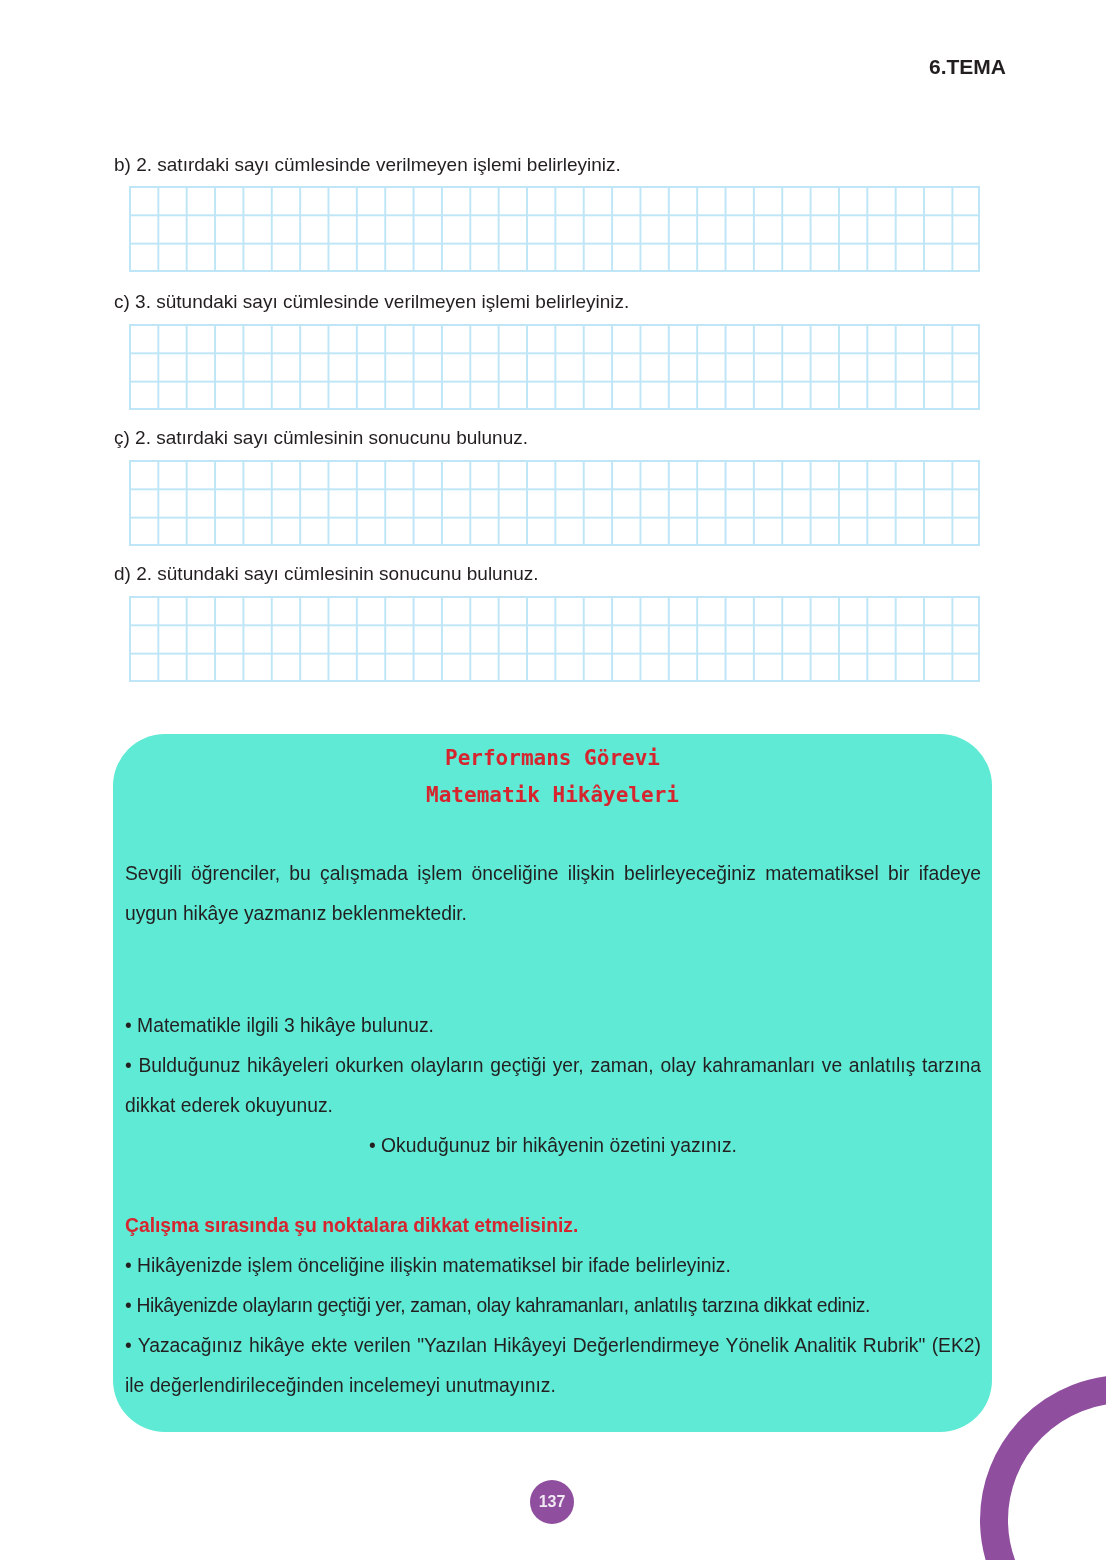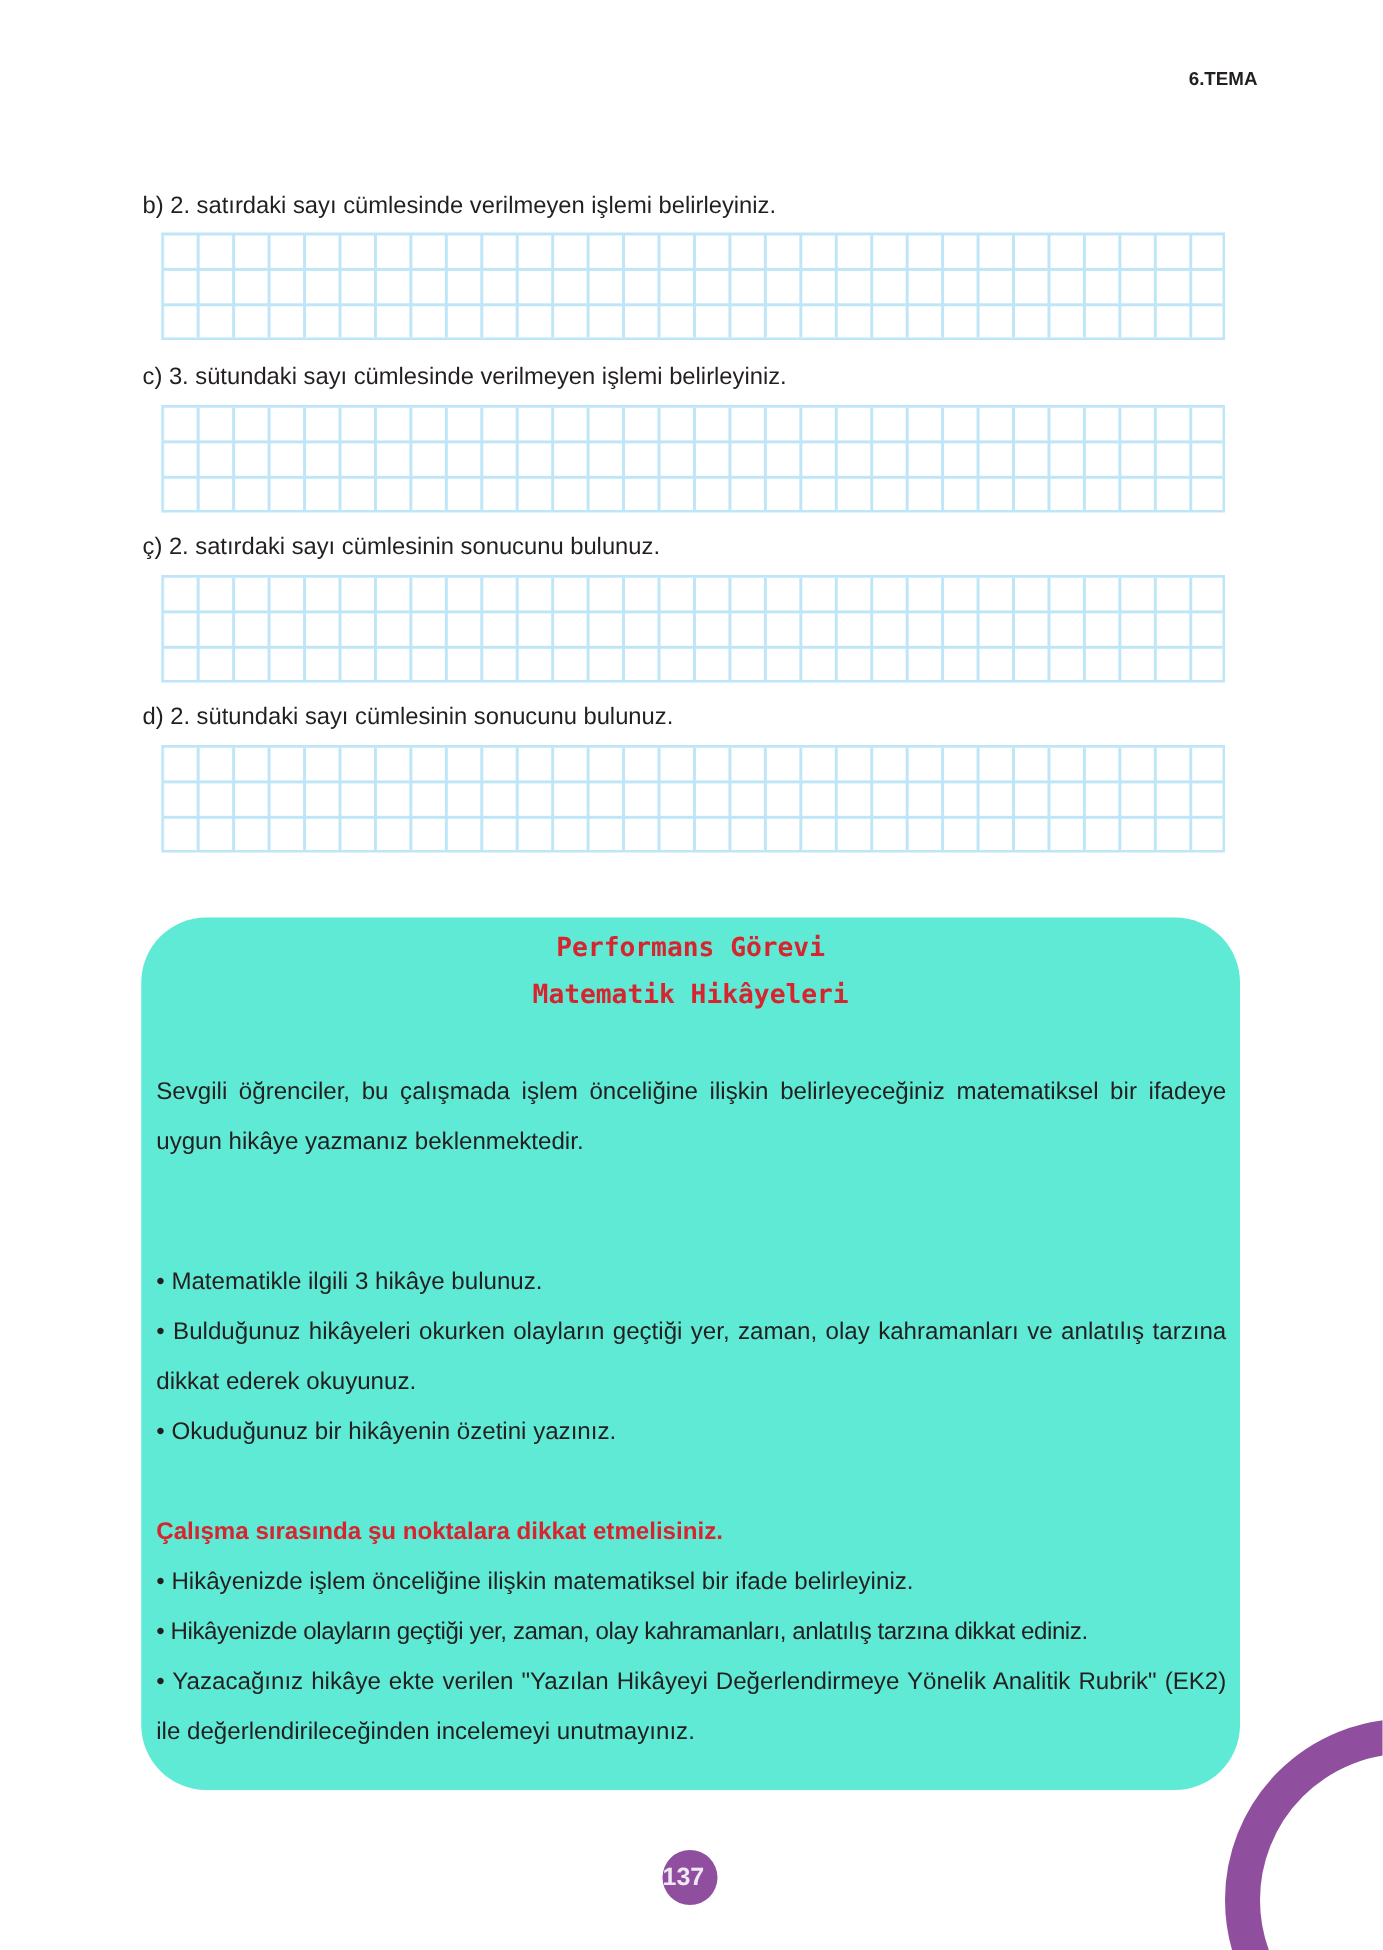--- a/index.html
+++ b/index.html
@@ -4,21 +4,21 @@
   <style>
     html, body { margin: 0; padding: 0; }
     body {
       width: 1106px; height: 1560px; position: relative; overflow: hidden;
       background: #ffffff;
       font-family: "Liberation Sans", sans-serif;
       color: #231f20;
     }
     .tema {
       position: absolute; top: 55px; right: 100px;
-      font-weight: bold; font-size: 15px; color: #231f20;
+      font-weight: bold; font-size: 21px; color: #231f20;
     }
     .question {
       position: absolute; left: 114px;
       font-size: 19px; color: #231f20;
     }
     .grid {
       position: absolute; left: 129px; width: 851px; height: 86px;
       box-sizing: border-box;
       border: 2px solid #bfe6f7;
       background-image:
@@ -39,21 +39,21 @@
     }
     .para {
       position: absolute; left: 12px; width: 856px;
       font-size: 19.3px; line-height: 40px; color: #231f20;
     }
     .justify { text-align: justify; text-align-last: left; }
     .section-heading { color: #d6252e; font-weight: bold; }
     .page-num {
       position: absolute; left: 530px; top: 1480px; width: 44px; height: 44px;
       border-radius: 50%; background: #8f4f9e; color: #f1e8f4;
-      font-weight: bold; font-size: 20px; line-height: 44px;
+      font-weight: bold; font-size: 16px; text-align: center; line-height: 44px;
     }
     .arc {
       position: absolute; left: 980px; top: 1375px;
       width: 290px; height: 290px; box-sizing: border-box;
       border: 28px solid #8f4f9e; border-radius: 50%;
     }
   </style>
 </head>
 <body>
 
@@ -74,21 +74,21 @@
 <div class="task-box">
   <div class="task-title">
     <div>Performans Görevi</div>
     <div>Matematik Hikâyeleri</div>
   </div>
 
   <div class="para justify" style="top:120px;">Sevgili öğrenciler, bu çalışmada işlem önceliğine ilişkin belirleyeceğiniz matematiksel bir ifadeye uygun hikâye yazmanız beklenmektedir.</div>
 
   <div class="para" style="top:272px;">• Matematikle ilgili 3 hikâye bulunuz.</div>
   <div class="para justify" style="top:312px;">• Bulduğunuz hikâyeleri okurken olayların geçtiği yer, zaman, olay kahramanları ve anlatılış tarzına dikkat ederek okuyunuz.</div>
-  <div class="para" style="top:392px;">• Okuduğunuz bir hikâyenin özetini yazınız.</div>
+  <div class="para" style="top:392px;text-align:center;">• Okuduğunuz bir hikâyenin özetini yazınız.</div>
 
   <div class="para section-heading" style="top:472px;">Çalışma sırasında şu noktalara dikkat etmelisiniz.</div>
   <div class="para" style="top:512px;">• Hikâyenizde işlem önceliğine ilişkin matematiksel bir ifade belirleyiniz.</div>
   <div class="para" style="top:552px; letter-spacing:-0.35px;">• Hikâyenizde olayların geçtiği yer, zaman, olay kahramanları, anlatılış tarzına dikkat ediniz.</div>
   <div class="para justify" style="top:592px;">• Yazacağınız hikâye ekte verilen "Yazılan Hikâyeyi Değerlendirmeye Yönelik Analitik Rubrik" (EK2) ile değerlendirileceğinden incelemeyi unutmayınız.</div>
 </div>
 
 <div class="page-num">137</div>
 <div class="arc"></div>
 

